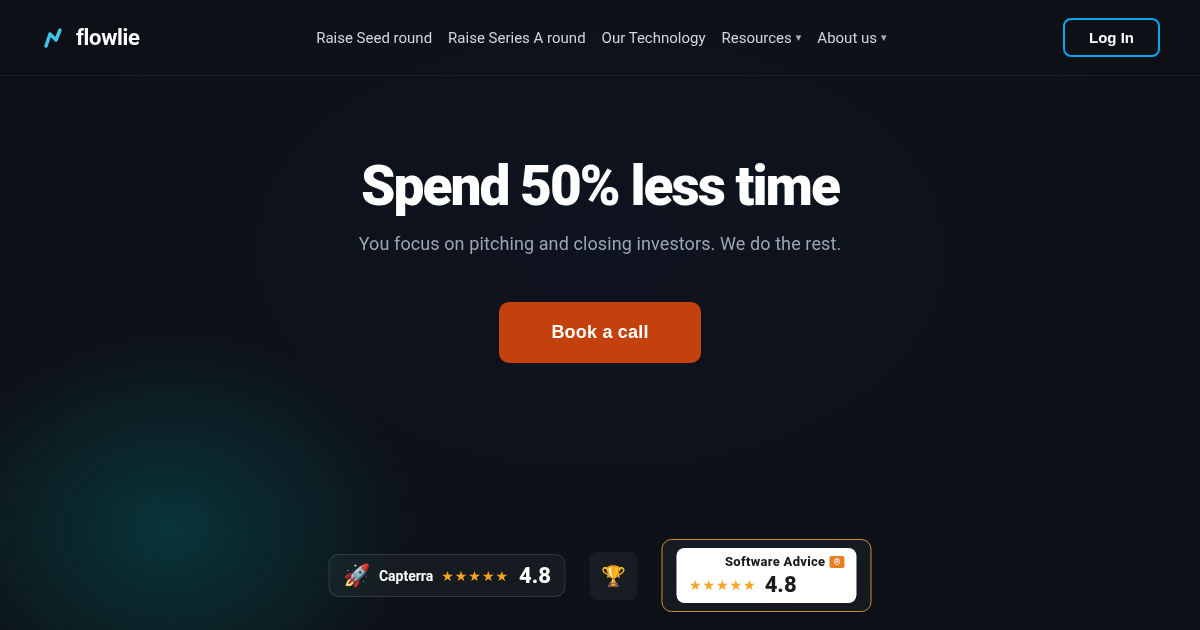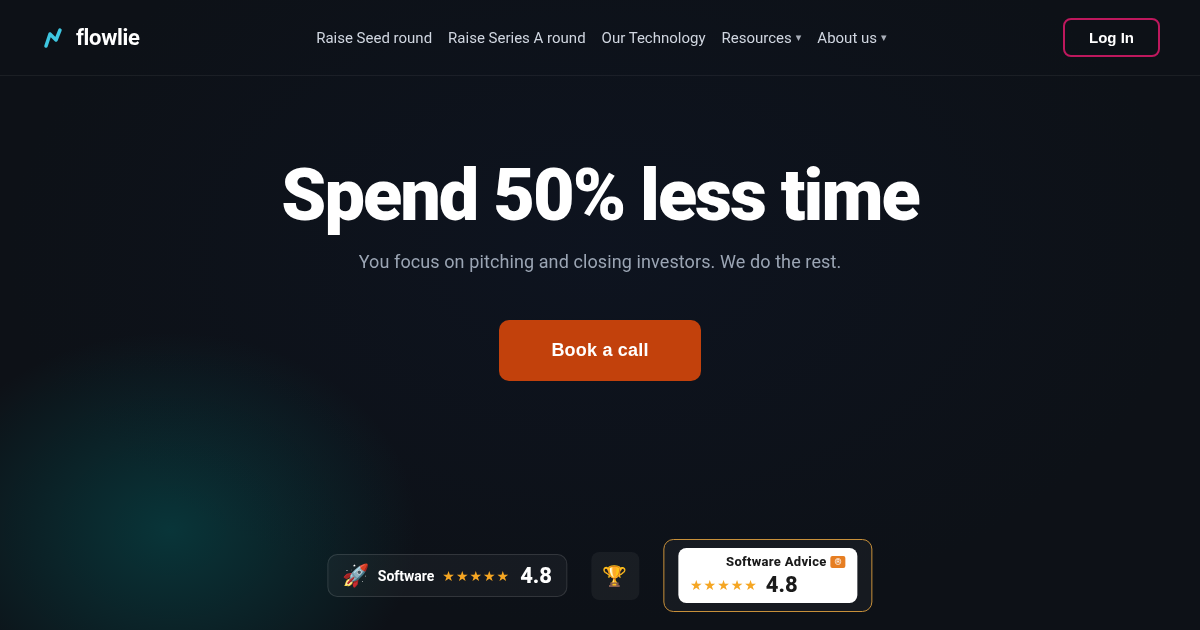--- a/index.html
+++ b/index.html
@@ -89,21 +89,21 @@
       font-size: 11px;
       opacity: 0.8;
     }
 
     .header-right {
       display: flex;
       align-items: center;
     }
 
     .login-btn {
-      border: 2px solid #be185d;
+      border: 2px solid #0ea5e9;
       border-radius: 8px;
       padding: 9px 24px;
       font-size: 15px;
       font-weight: 600;
       color: #ffffff;
       background: transparent;
       cursor: pointer;
     }
 
     
@@ -112,21 +112,21 @@
       z-index: 5;
       display: flex;
       flex-direction: column;
       align-items: center;
       justify-content: center;
       padding-top: 80px;
       text-align: center;
     }
 
     .hero-headline {
-      font-size: 72px;
+      font-size: 55px;
       font-weight: 900;
       line-height: 1.1;
       letter-spacing: -2px;
       max-width: 780px;
     }
 
     .hero-headline .white-part {
       color: #ffffff;
     }
 
@@ -290,21 +290,21 @@
     <br>
   </h1>
   <p class="hero-subtext">You focus on pitching and closing investors. We do the rest.</p>
   <button class="cta-button">Book a call</button>
 </main>
 
 <div class="badges-row">
 
   <div class="badge">
     <span class="badge-icon-capterra">🚀</span>
-    <span class="badge-name">Software</span>
+    <span class="badge-name">Capterra</span>
     <span class="stars">★★★★★</span>
     <span class="badge-score">4.8</span>
   </div>
 
   <div class="middle-badge-placeholder">
     <span>🏆</span>
   </div>
 
   <div class="badge badge-software">
     <div class="badge-software-inner">

